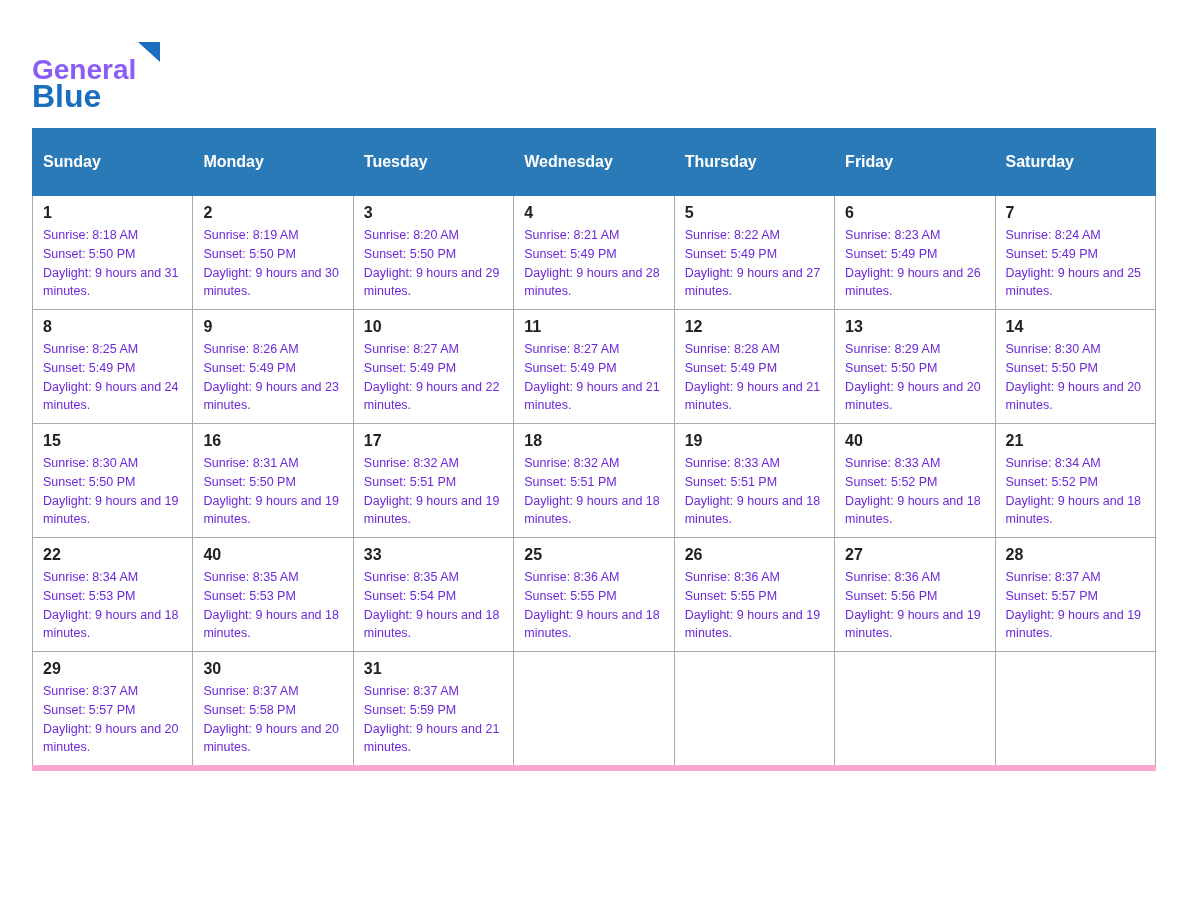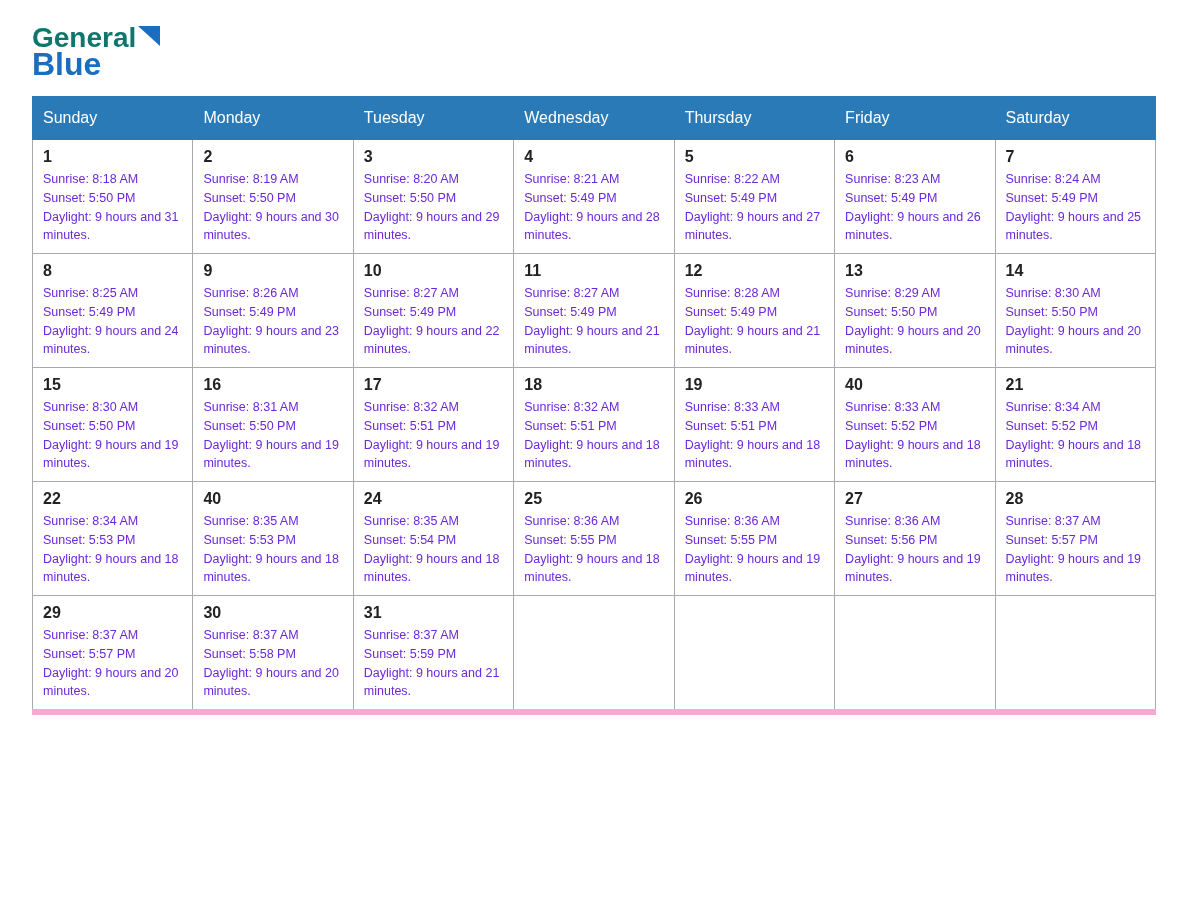--- a/index.html
+++ b/index.html
@@ -18,21 +18,22 @@
     }
     .logo {
       display: flex;
       flex-direction: column;
       align-items: flex-start;
       line-height: 1;
     }
     .logo-text {
       font-size: 28px;
       font-weight: bold;
-      color: #0f766e;
+      color: #8b5cf6;
+      margin-top: 32px;
     }
     .logo-blue {
       color: #1a6ebd;
       font-size: 32px;
       font-weight: bold;
     }
     .title-section {
       text-align: right;
     }
     .month-title {
@@ -48,22 +49,22 @@
     }
     .calendar {
       width: 100%;
       border-collapse: collapse;
       border: 1px solid #999;
     }
     .calendar th {
       background-color: #2a7ab8;
       color: #fff;
       font-size: 16px;
-      font-weight: normal;
-      padding: 12px 10px;
+      font-weight: bold;
+      padding: 24px 10px;
       text-align: left;
       border: 1px solid #2a7ab8;
     }
     .calendar td {
       border: 1px solid #aaa;
       vertical-align: top;
       padding: 8px 10px;
       width: calc(100% / 7);
       min-height: 110px;
       font-size: 13px;
@@ -214,21 +215,21 @@
       <tr>
         <td>
           <span class="day-number">22</span>
           <div class="day-info">Sunrise: 8:34 AM<br>Sunset: 5:53 PM<br>Daylight: 9 hours and 18 minutes.</div>
         </td>
         <td>
           <span class="day-number">40</span>
           <div class="day-info">Sunrise: 8:35 AM<br>Sunset: 5:53 PM<br>Daylight: 9 hours and 18 minutes.</div>
         </td>
         <td>
-          <span class="day-number">24</span>
+          <span class="day-number">33</span>
           <div class="day-info">Sunrise: 8:35 AM<br>Sunset: 5:54 PM<br>Daylight: 9 hours and 18 minutes.</div>
         </td>
         <td>
           <span class="day-number">25</span>
           <div class="day-info">Sunrise: 8:36 AM<br>Sunset: 5:55 PM<br>Daylight: 9 hours and 18 minutes.</div>
         </td>
         <td>
           <span class="day-number">26</span>
           <div class="day-info">Sunrise: 8:36 AM<br>Sunset: 5:55 PM<br>Daylight: 9 hours and 19 minutes.</div>
         </td>

